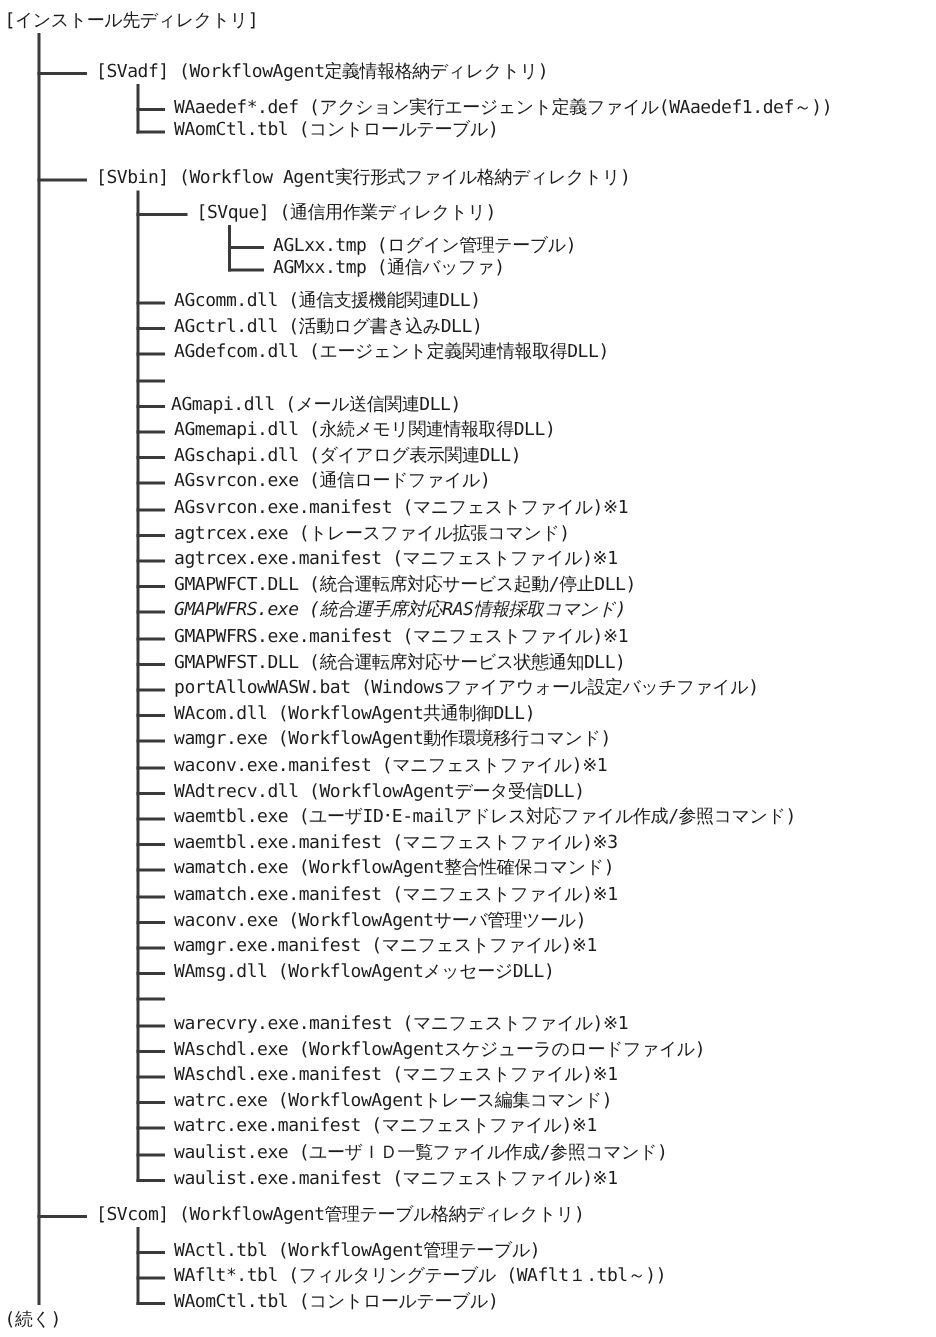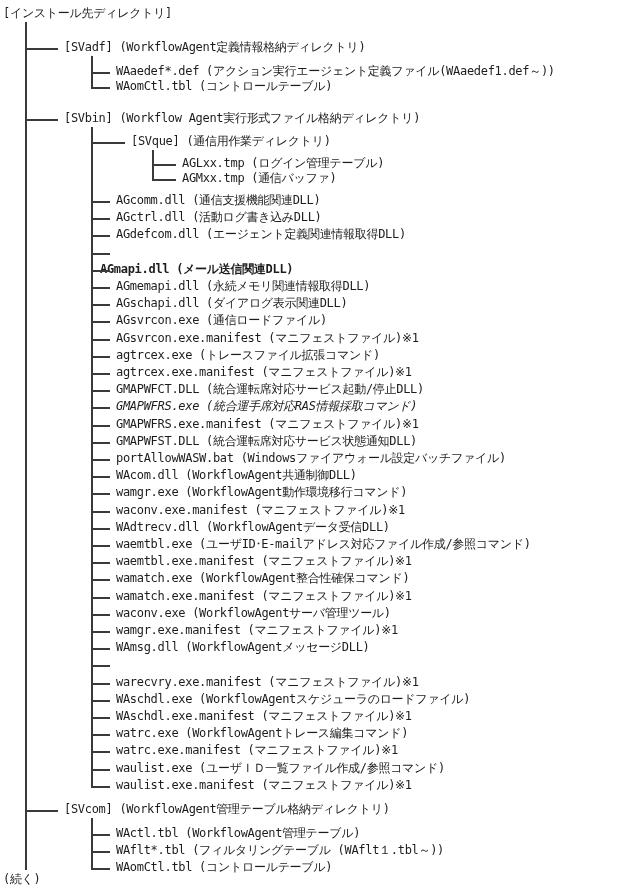--- a/index.html
+++ b/index.html
@@ -35,21 +35,21 @@
     <div class="hline" style="left: 152px; top: 179px; width: 24px;"></div>
     <div class="vline" style="left: 152px; top: 150px; height: 31px;"></div>
     <div class="hline" style="left: 91px; top: 142px; width: 34px;"></div>
     <div class="node" style="left: 116px; top: 193px;">AGcomm.dll (通信支援機能関連DLL)</div>
     <div class="hline" style="left: 91px; top: 201px; width: 19px;"></div>
     <div class="node" style="left: 116px; top: 210px;">AGctrl.dll (活動ログ書き込みDLL)</div>
     <div class="hline" style="left: 91px; top: 218px; width: 19px;"></div>
     <div class="node" style="left: 116px; top: 227px;">AGdefcom.dll (エージェント定義関連情報取得DLL)</div>
     <div class="hline" style="left: 91px; top: 235px; width: 19px;"></div>
     <div class="hline" style="left: 91px; top: 253px; width: 19px;"></div>
-    <div class="node" style="left: 100px; top: 262px; font-weight: bold;">AGmapi.dll (メール送信関連DLL)</div>
+    <div class="node" style="left: 114px; top: 262px;">AGmapi.dll (メール送信関連DLL)</div>
     <div class="hline" style="left: 91px; top: 270px; width: 19px;"></div>
     <div class="node" style="left: 116px; top: 279px;">AGmemapi.dll (永続メモリ関連情報取得DLL)</div>
     <div class="hline" style="left: 91px; top: 287px; width: 19px;"></div>
     <div class="node" style="left: 116px; top: 296px;">AGschapi.dll (ダイアログ表示関連DLL)</div>
     <div class="hline" style="left: 91px; top: 304px; width: 19px;"></div>
     <div class="node" style="left: 116px; top: 313px;">AGsvrcon.exe (通信ロードファイル)</div>
     <div class="hline" style="left: 91px; top: 321px; width: 19px;"></div>
     <div class="node" style="left: 116px; top: 331px;">AGsvrcon.exe.manifest (マニフェストファイル)※1</div>
     <div class="hline" style="left: 91px; top: 339px; width: 19px;"></div>
     <div class="node" style="left: 116px; top: 348px;">agtrcex.exe (トレースファイル拡張コマンド)</div>
@@ -69,21 +69,21 @@
     <div class="node" style="left: 116px; top: 468px;">WAcom.dll (WorkflowAgent共通制御DLL)</div>
     <div class="hline" style="left: 91px; top: 476px; width: 19px;"></div>
     <div class="node" style="left: 116px; top: 485px;">wamgr.exe (WorkflowAgent動作環境移行コマンド)</div>
     <div class="hline" style="left: 91px; top: 493px; width: 19px;"></div>
     <div class="node" style="left: 116px; top: 503px;">waconv.exe.manifest (マニフェストファイル)※1</div>
     <div class="hline" style="left: 91px; top: 511px; width: 19px;"></div>
     <div class="node" style="left: 116px; top: 520px;">WAdtrecv.dll (WorkflowAgentデータ受信DLL)</div>
     <div class="hline" style="left: 91px; top: 528px; width: 19px;"></div>
     <div class="node" style="left: 116px; top: 537px;">waemtbl.exe (ユーザID･E-mailアドレス対応ファイル作成/参照コマンド)</div>
     <div class="hline" style="left: 91px; top: 545px; width: 19px;"></div>
-    <div class="node" style="left: 116px; top: 554px;">waemtbl.exe.manifest (マニフェストファイル)※1</div>
+    <div class="node" style="left: 116px; top: 554px;">waemtbl.exe.manifest (マニフェストファイル)※3</div>
     <div class="hline" style="left: 91px; top: 562px; width: 19px;"></div>
     <div class="node" style="left: 116px; top: 571px;">wamatch.exe (WorkflowAgent整合性確保コマンド)</div>
     <div class="hline" style="left: 91px; top: 579px; width: 19px;"></div>
     <div class="node" style="left: 116px; top: 589px;">wamatch.exe.manifest (マニフェストファイル)※1</div>
     <div class="hline" style="left: 91px; top: 597px; width: 19px;"></div>
     <div class="node" style="left: 116px; top: 606px;">waconv.exe (WorkflowAgentサーバ管理ツール)</div>
     <div class="hline" style="left: 91px; top: 614px; width: 19px;"></div>
     <div class="node" style="left: 116px; top: 623px;">wamgr.exe.manifest (マニフェストファイル)※1</div>
     <div class="hline" style="left: 91px; top: 631px; width: 19px;"></div>
     <div class="node" style="left: 116px; top: 640px;">WAmsg.dll (WorkflowAgentメッセージDLL)</div>

